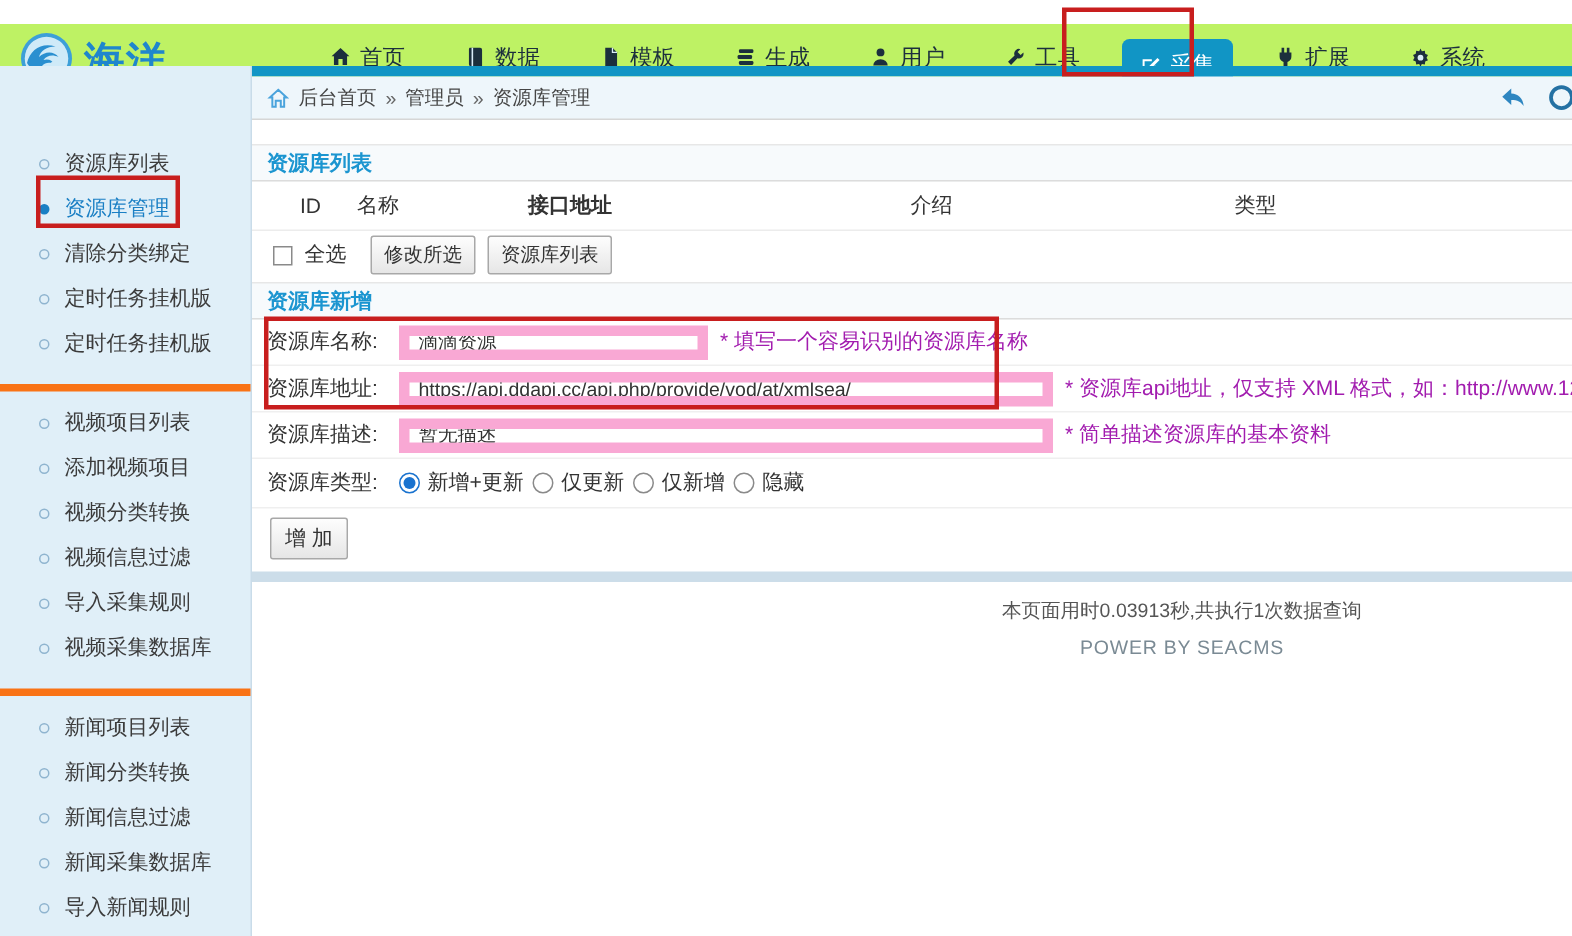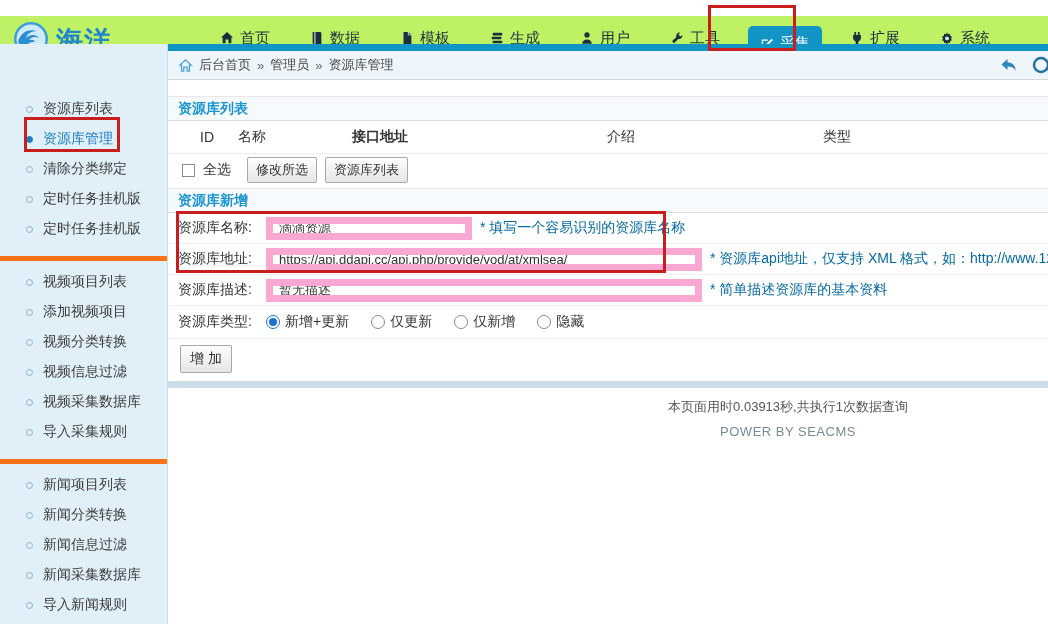--- a/index.html
+++ b/index.html
@@ -78,22 +78,22 @@
     height:31px; display:flex; align-items:center; padding-left:10px;
     border-bottom:1px solid #efefef; white-space:nowrap;
   }
   .form-label { width:88px; font-size:14px; color:#333; flex:0 0 auto; }
   .text-input {
     height:23px; border:7px solid #f9a8d4; font-family:inherit; font-size:13px;
     color:#333; padding:1px 6px; background:#fff;
   }
   .input-name { width:206px; }
   .input-wide { width:436px; }
-  .hint { margin-left:8px; font-size:14px; color:#0369a1; }
-  .radio-group { display:flex; align-items:flex-start; gap:22px; }
+  .hint { margin-left:8px; font-size:14px; color:#a21caf; }
+  .radio-group { display:flex; align-items:flex-start; gap:6px; }
   .radio-opt { display:flex; align-items:center; gap:5px; cursor:pointer; font-size:14px; }
   .radio {
     width:14px; height:14px; border-radius:50%; border:1px solid #8a8a8a; background:#fff;
     display:inline-flex; align-items:center; justify-content:center; flex:0 0 auto;
   }
   .radio.checked { border:1px solid #1a73cf; }
   .radio.checked::after { content:""; width:8px; height:8px; border-radius:50%; background:#1a73cf; }
   .submit-row { padding:6px 0 6px 12px; }
   .footer-divider { height:7px; background:#ccdde9; margin-top:2px; }
   .footer { text-align:center; color:#555; font-size:13px; margin-top:10px; }
@@ -241,25 +241,25 @@
     <div class="side-item">
         <span class="bullet"></span>
         <span>视频分类转换</span>
       </div>
     <div class="side-item">
         <span class="bullet"></span>
         <span>视频信息过滤</span>
       </div>
     <div class="side-item">
         <span class="bullet"></span>
+        <span>导入采集规则</span>
+      </div>
+    <div class="side-item">
+        <span class="bullet"></span>
         <span>视频采集数据库</span>
-      </div>
-    <div class="side-item">
-        <span class="bullet"></span>
-        <span>导入采集规则</span>
       </div>
   </div>
   <div class="side-group">
     <div class="side-item">
         <span class="bullet"></span>
         <span>新闻项目列表</span>
       </div>
     <div class="side-item">
         <span class="bullet"></span>
         <span>新闻分类转换</span>

